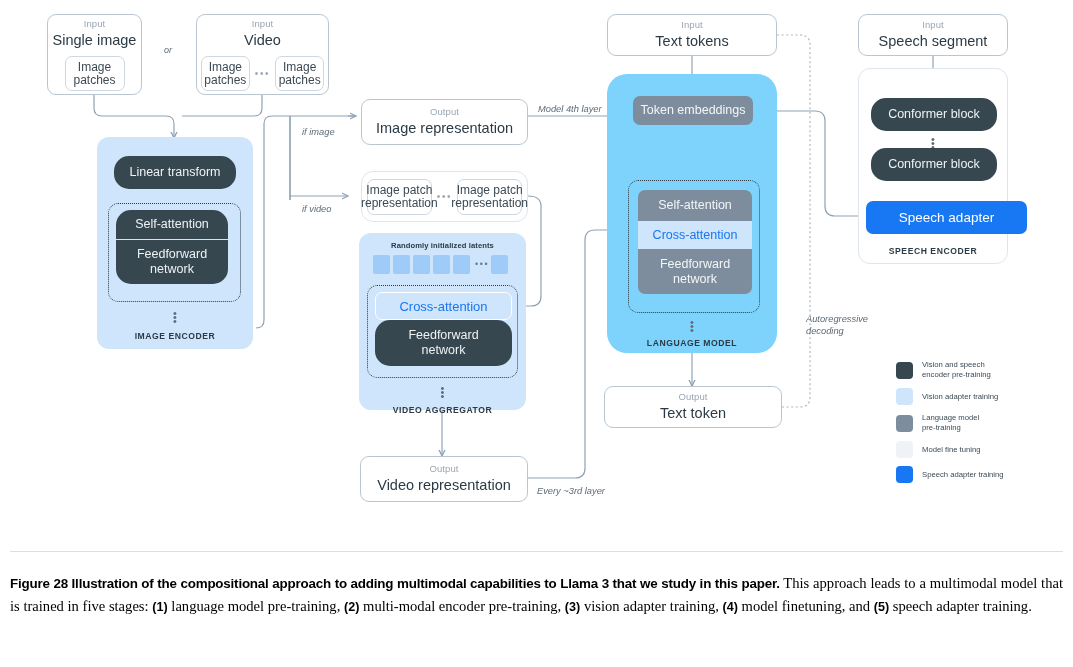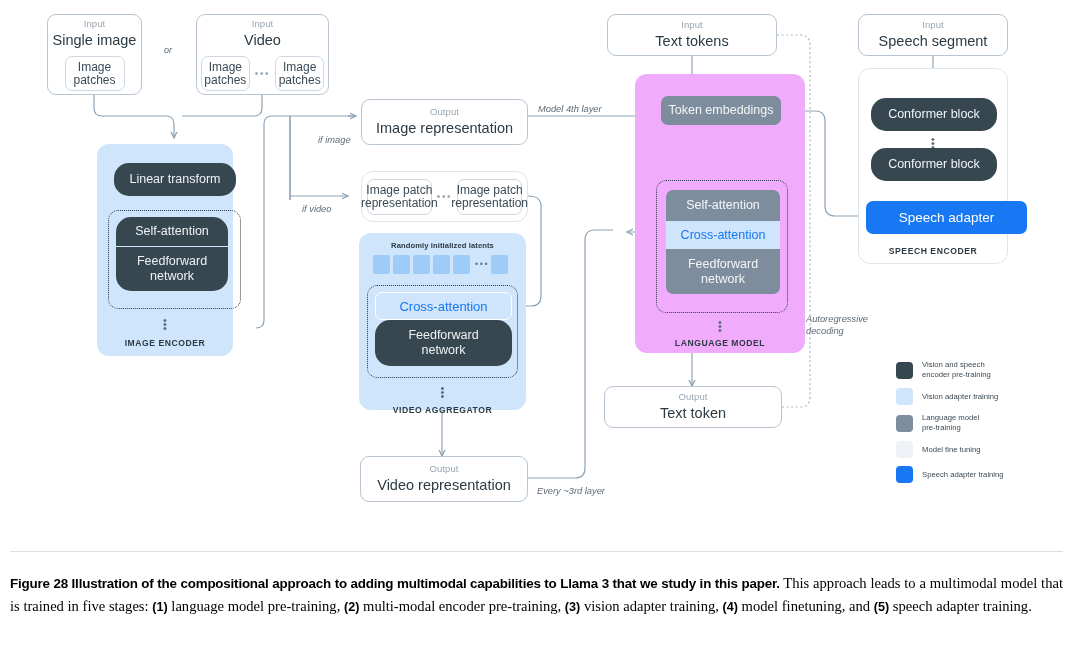--- a/index.html
+++ b/index.html
@@ -9,21 +9,21 @@
   svg.wires{position:absolute;left:0;top:0;width:1073px;height:667px;pointer-events:none;}
   .node{position:absolute;box-sizing:border-box;}
 
   
   .io-box{border:1.3px solid #b9c6d2;border-radius:9px;background:#fff;
           display:flex;flex-direction:column;align-items:center;justify-content:center;}
   .io-kicker{font-size:9.5px;color:#9aa7b4;letter-spacing:.1px;line-height:12px;}
   .io-title{font-size:14.5px;color:#2b3a44;line-height:19px;margin-top:1px;}
 
   .panel-blue{background:#cfe5fb;border-radius:12px;}
-  .panel-gray{background:#f0abfc;border-radius:12px;margin-left:28px;}
+  .panel-gray{background:#7dd3fc;border-radius:20px;}
   .panel-white{background:#fff;border:1.3px solid #dfe5ec;border-radius:12px;}
 
   .blk{border-radius:7px;display:flex;align-items:center;justify-content:center;text-align:center;
        font-size:12.5px;line-height:15px;}
   .blk-dark{background:#37474f;color:#eef2f5;border-radius:15px;}
   .blk-gray{background:#7e8d9d;color:#f3f6f8;}
   .blk-blue{background:#1877f2;color:#ffffff;}
   .blk-xattn{background:#cfe5fb;color:#1877f2;}
 
   .dotted{border:1.6px dotted #2b3a44;border-radius:10px;box-sizing:border-box;}
@@ -130,38 +130,38 @@
     <div class="io-title">Video</div>
     <div style="display:flex;align-items:center;margin-top:6px;">
       <div class="mini-box" style="width:47px;height:33px;white-space:pre-line;">Image
 patches</div>
       <div class="hdots" style="margin:0 5px;font-size:10px;">•••</div>
       <div class="mini-box" style="width:47px;height:33px;white-space:pre-line;">Image
 patches</div>
     </div>
   </div>
 
-  <div class="node panel-blue" style="left:97px;top:144px;width:136px;height:212px;">
+  <div class="node panel-blue" style="left:97px;top:137px;width:156px;height:212px;">
     <div class="blk blk-dark" style="position:absolute;left:17px;top:19px;width:122px;height:33px;">Linear transform</div>
 
     <div class="dotted" style="position:absolute;left:11px;top:66px;width:133px;height:99px;">
       <div class="blk blk-dark" style="position:absolute;left:7px;top:6px;width:112px;height:29px;border-bottom-left-radius:0;border-bottom-right-radius:0;">Self-attention</div>
       <div class="blk blk-dark" style="position:absolute;left:7px;top:36px;width:112px;height:44px;white-space:pre-line;border-top-left-radius:0;border-top-right-radius:0;">Feedforward
 network</div>
     </div>
 
     <div class="vdots" style="top:174px;">
       <span>•</span>
         <span>•</span>
         <span>•</span>
     </div>
     <div class="panel-label" style="top:194px;">IMAGE ENCODER</div>
   </div>
 
-  <div class="node edge-label" style="left:302px;top:134px;margin-left:16px;">if image</div>
+  <div class="node edge-label" style="left:302px;top:126px;">if image</div>
   <div class="node edge-label" style="left:302px;top:203px;">if video</div>
 
   <div class="node io-box" style="left:361px;top:99px;width:167px;height:46px;">
     <div class="io-kicker">Output</div>
     <div class="io-title">Image representation</div>
   </div>
 
   <div class="node edge-label" style="left:538px;top:103px;">Model 4th layer</div>
 
   <div class="node panel-white" style="left:361px;top:171px;width:167px;height:51px;display:flex;align-items:center;justify-content:center;">

